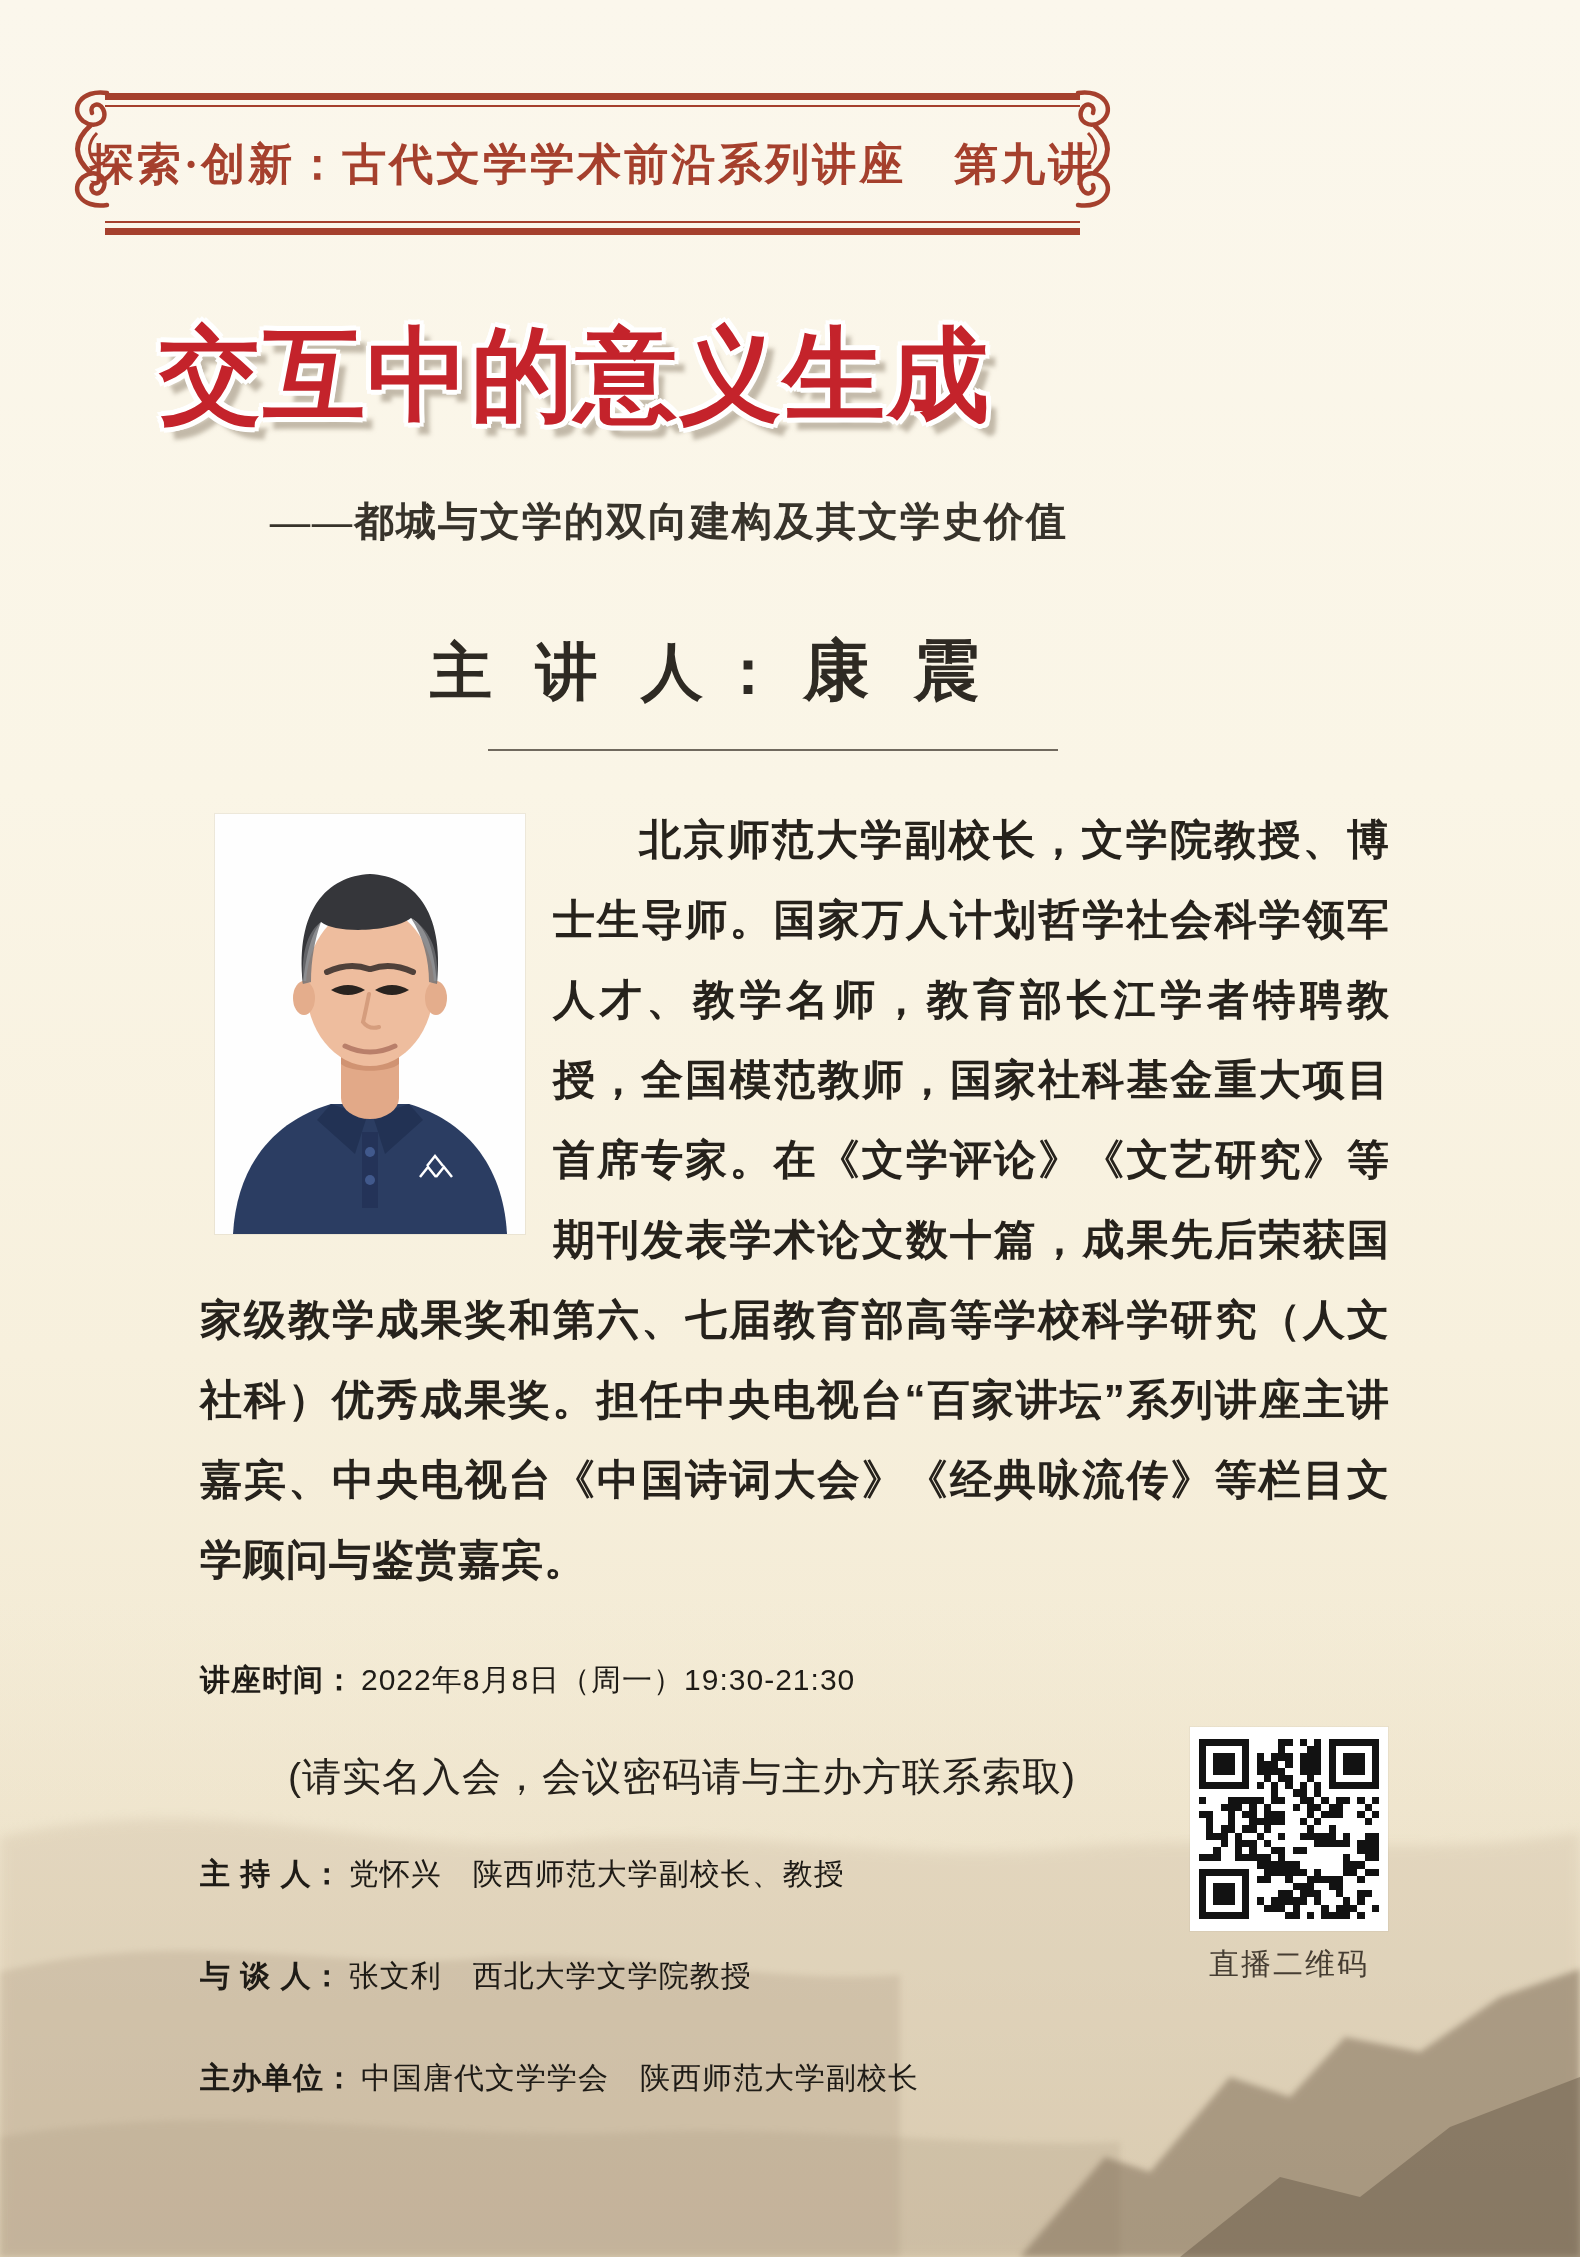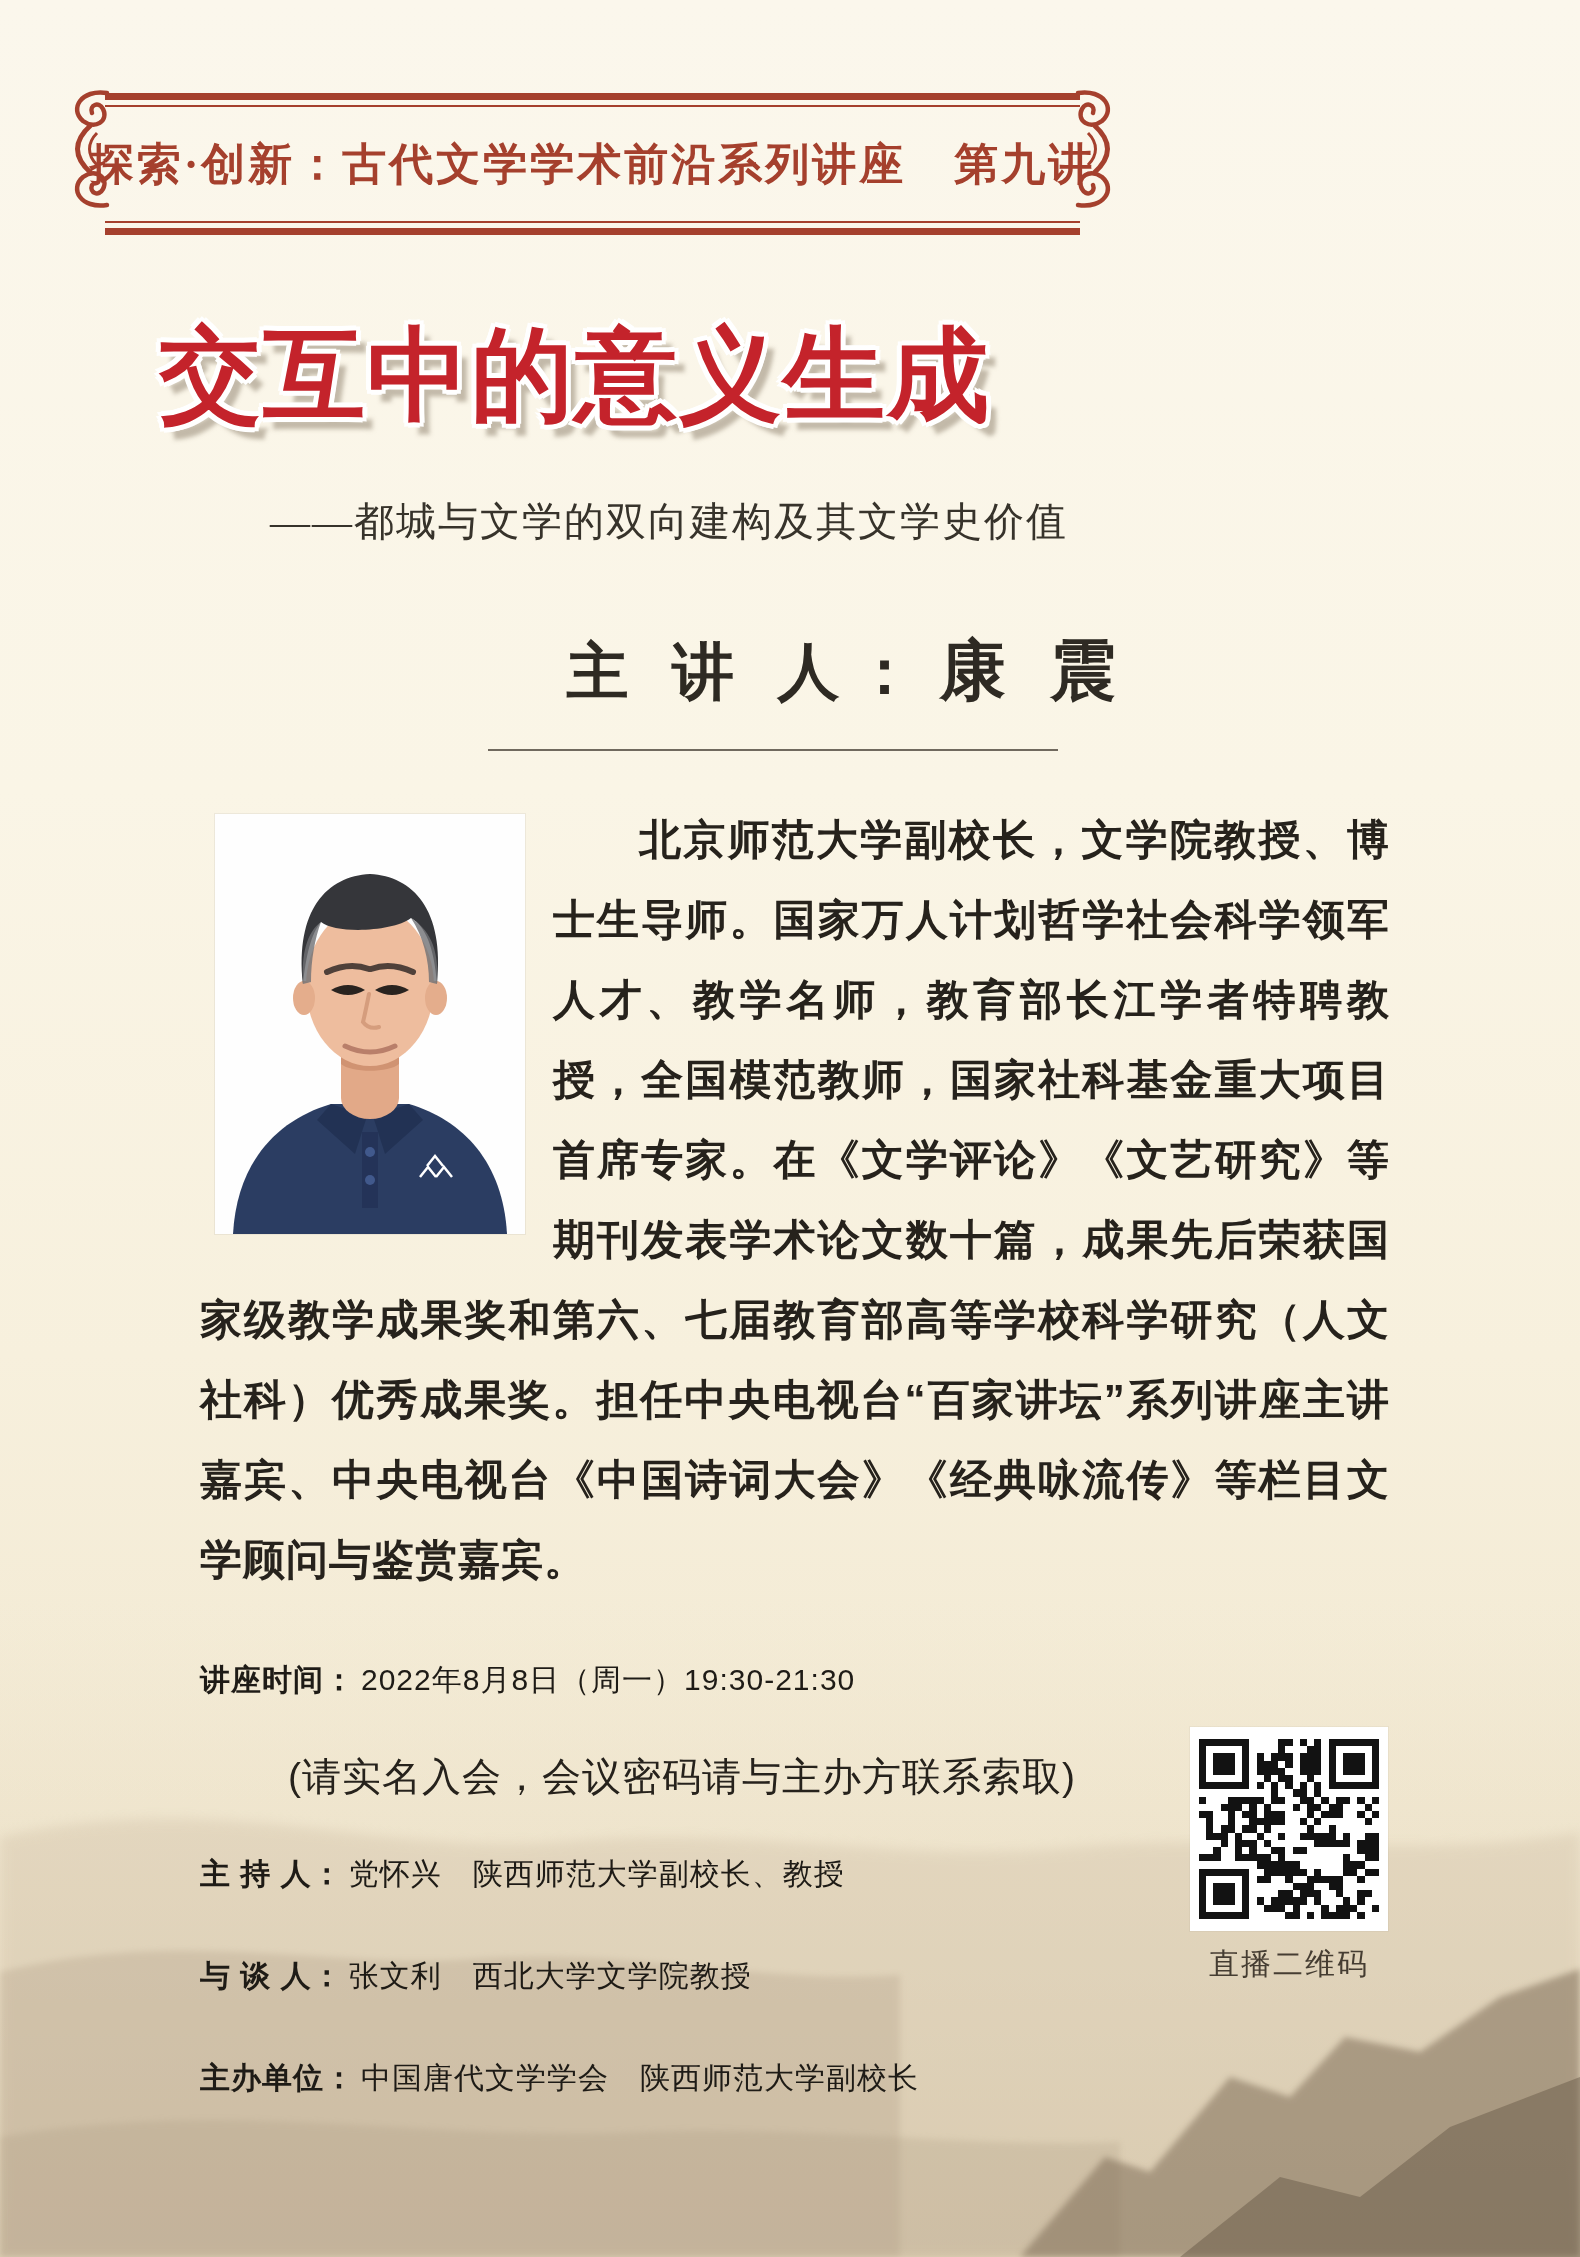--- a/index.html
+++ b/index.html
@@ -29,25 +29,25 @@
   .main-title{
     position:absolute;left:140px;top:308px;width:870px;text-align:center;z-index:1;
     font-size:102px;font-weight:900;letter-spacing:2px;color:var(--title-red,#c4232b);
     text-shadow:-4px -4px 0 #fff,4px -4px 0 #fff,-4px 4px 0 #fff,4px 4px 0 #fff,
       -5px 0 0 #fff,5px 0 0 #fff,0 -5px 0 #fff,0 5px 0 #fff,
       10px 12px 4px rgba(140,125,105,.5);
     white-space:nowrap;
   }
   .subtitle{
     position:absolute;left:270px;top:494px;width:780px;text-align:right;z-index:1;
-    font-family:"Liberation Serif","DejaVu Serif",serif;font-weight:400;
+    font-family:"Liberation Serif","DejaVu Serif",serif;font-weight:700;
     font-size:40px;color:#37332b;letter-spacing:2px;white-space:nowrap;
   }
   .speaker{
-    position:absolute;left:430px;top:626px;width:700px;text-align:right;z-index:1;
+    position:absolute;left:430px;top:626px;width:700px;text-align:left;z-index:1;
     font-family:"Liberation Serif","DejaVu Serif",serif;font-weight:700;
     color:#2e2a23;font-size:62px;letter-spacing:14px;white-space:nowrap;
   }
   .speaker-name{font-size:66px;margin-left:10px;}
   .speaker-underline{position:absolute;left:488px;top:749px;width:570px;height:2px;background:#4d463c;opacity:.8;z-index:1;}
 
   
   .bio{
     position:absolute;left:200px;top:800px;width:1190px;z-index:1;
     font-size:42px;line-height:80px;text-align:justify;color:#26221c;letter-spacing:1px;font-weight:bold;

